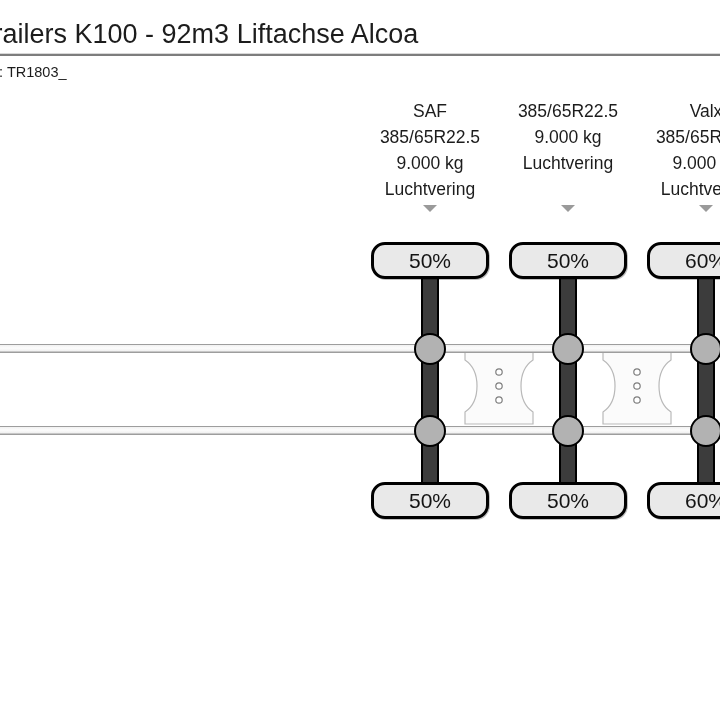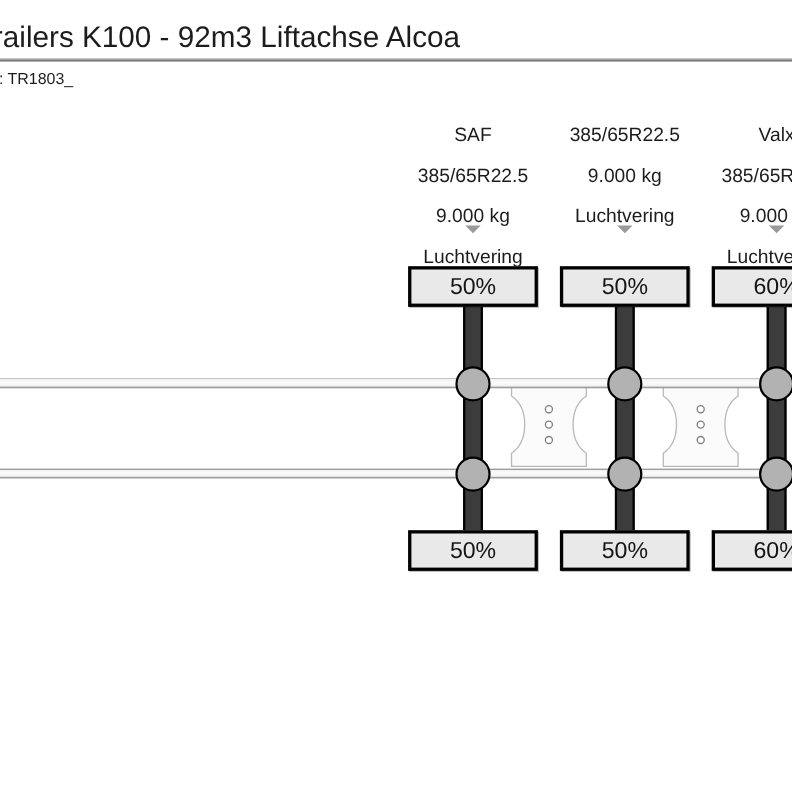--- a/index.html
+++ b/index.html
@@ -101,21 +101,21 @@
     position: absolute;
     top: 10px;
     left: 0;
     width: 140px;
     text-align: center;
     font-size: 17.5px;
     line-height: 26px;
     color: #1c1c1c;
     white-space: nowrap;
   }
-  .col-head .ln { display: block; margin-top: 11px; }
+  .col-head .ln { display: block; }
 
   .caret {
     position: absolute;
     top: 117px;
     left: 50%;
     margin-left: -7px;
     width: 0; height: 0;
     border-left: 7px solid transparent;
     border-right: 7px solid transparent;
     border-top: 7px solid #9a9a9a;
@@ -154,21 +154,21 @@
 
   
   .pct-badge {
     position: absolute;
     left: 50%;
     margin-left: -59px;
     width: 118px;
     height: 37px;
     background: #e9e9e9;
     border: 3px solid #000;
-    border-radius: 0;
+    border-radius: 14px;
     box-sizing: border-box;
     text-align: center;
     font-size: 21px;
     line-height: 31px;
     color: #141414;
     z-index: 5;
     box-shadow: 1px 1px 0 rgba(0,0,0,0.25);
   }
   .pct-top    { top: 154px; }
   .pct-bottom { top: 394px; }

